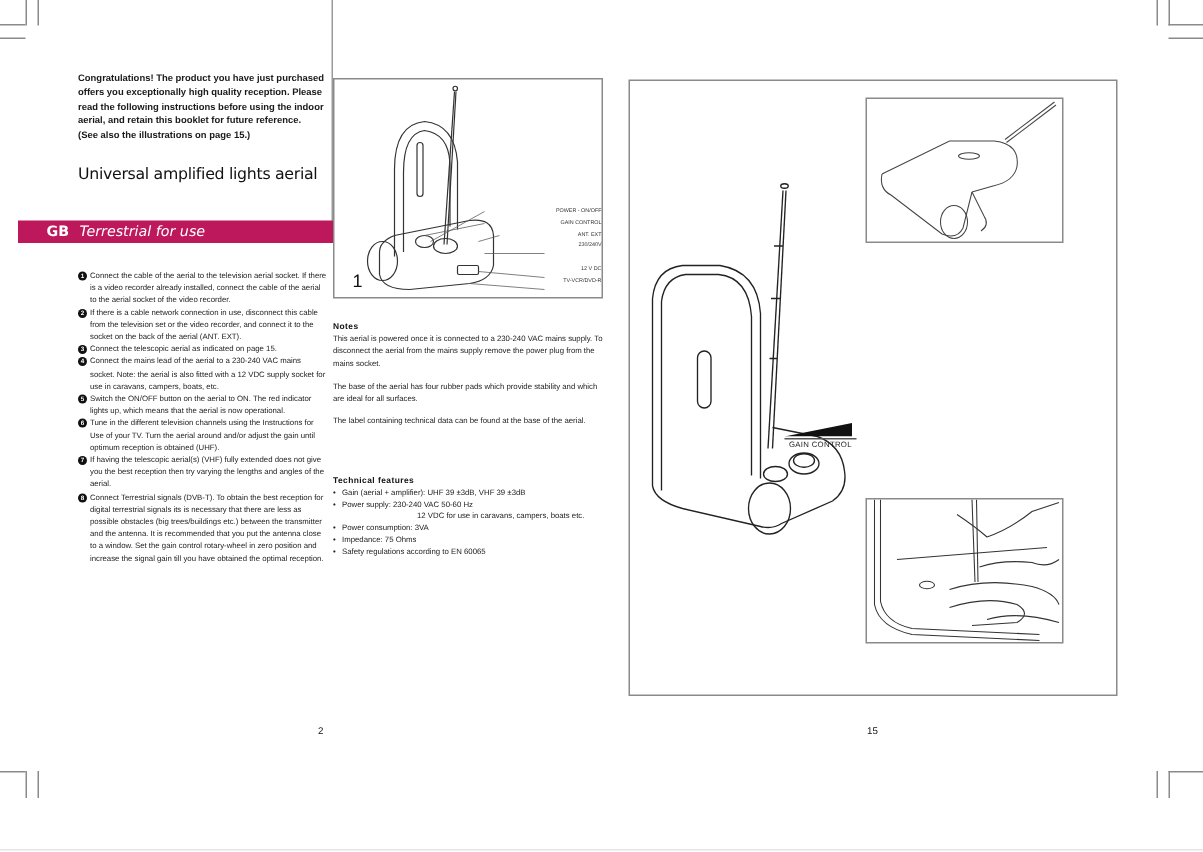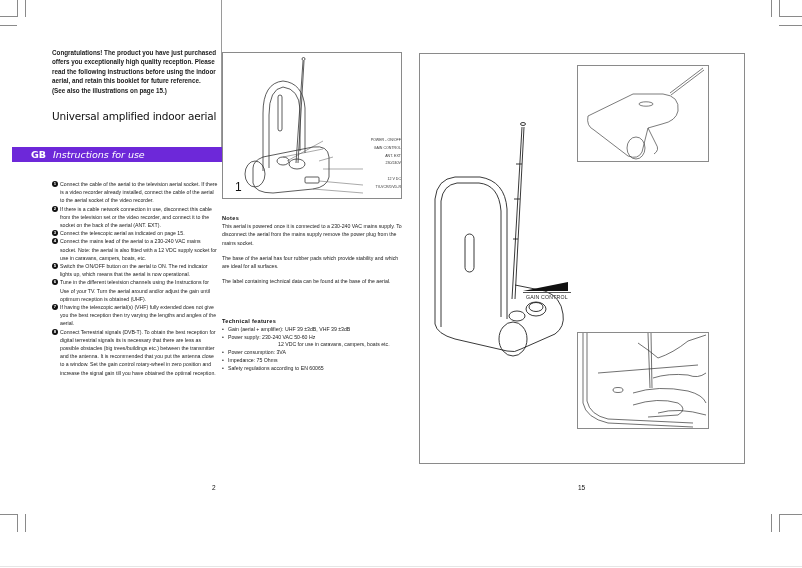--- a/index.html
+++ b/index.html
@@ -2,21 +2,21 @@
 <html><head>
 <meta charset="utf-8">
 <style>
   html, body { margin:0; padding:0; background:#ffffff; }
   body { width:802px; height:568px; position:relative; overflow:hidden; font-family:"Liberation Sans", sans-serif; color:#111; }
   .abs { position:absolute; }
   .crop { position:absolute; background:#8a8a8a; }
   .intro { left:52px; top:48px; width:170px; font-size:6.3px; line-height:9.4px; font-weight:bold; color:#1a1a1a; }
   .intro b { font-weight:900; }
   .prod-title { left:52px; top:110px; font-size:10.5px; line-height:12.5px; color:#111; font-family:"DejaVu Sans", sans-serif; letter-spacing:-0.2px; }
-  .banner { left:12px; top:147px; width:254px; height:15px; background:#6d28d9; color:#fff; font-family:"DejaVu Sans", sans-serif; font-size:9.5px; line-height:15px; }
+  .banner { left:12px; top:147px; width:254px; height:15px; background:#be185d; color:#fff; font-family:"DejaVu Sans", sans-serif; font-size:9.5px; line-height:15px; }
   .banner .gb { position:absolute; left:19px; font-weight:bold; }
   .banner .t { position:absolute; left:41px; font-style:italic; }
   .banner-r { left:367px; top:147px; width:33px; height:15px; background:#000; }
   .vline { left:221px; top:0; width:1px; height:162px; background:#9a9a9a; }
   .steps { left:52px; top:180px; width:166px; font-family:"Liberation Sans", sans-serif; font-size:5.2px; line-height:8.2px; color:#222; }
   .step { position:relative; padding-left:8px; }
   .step .num { position:absolute; left:0; top:1px; width:6px; height:6px; border-radius:50%; background:#111; color:#fff; font-size:4.2px; line-height:6px; text-align:center; font-weight:bold; }
   .fig1 { left:222px; top:52px; width:178px; height:145px; border:1px solid #8a8a8a; background:#fff; }
   .fig1 .label { position:absolute; left:12px; bottom:4px; font-size:12px; color:#111; }
   .callouts { position:absolute; left:100px; top:84px; width:78px; font-size:3.6px; line-height:7.8px; color:#333; text-align:right; }
@@ -53,26 +53,26 @@
 <div class="abs" style="left:0;top:566px;width:802px;height:1px;background:#e6e6e6;"></div>
 
 <div class="abs vline"></div>
 
 <div class="abs intro">
   <b>Congratulations!</b><span> The product you have just purchased offers you exceptionally high quality reception. Please read the following instructions before using the indoor aerial, and retain this booklet for future reference.</span><br>
   <span>(See also the illustrations on page 15.)</span>
 </div>
 
 <div class="abs prod-title">
-  <div>Universal amplified indoor aerial</div>
+  <div>Universal amplified lights aerial</div>
 </div>
 
 <div class="abs banner">
   <span class="gb">GB</span>
-  <span class="t">Instructions for use</span>
+  <span class="t">Terrestrial for use</span>
 </div>
 <div class="abs banner-r"></div>
 
 <div class="abs steps">
   <div class="step"><span class="num">1</span><span>Connect the cable of the aerial to the television aerial socket. If there is a video recorder already installed, connect the cable of the aerial to the aerial socket of the video recorder.</span></div>
   <div class="step"><span class="num">2</span><span>If there is a cable network connection in use, disconnect this cable from the television set or the video recorder, and connect it to the socket on the back of the aerial (ANT. EXT).</span></div>
   <div class="step"><span class="num">3</span><span>Connect the telescopic aerial as indicated on page 15.</span></div>
   <div class="step"><span class="num">4</span><span>Connect the mains lead of the aerial to a 230-240 VAC mains socket. Note: the aerial is also fitted with a 12 VDC supply socket for use in caravans, campers, boats, etc.</span></div>
   <div class="step"><span class="num">5</span><span>Switch the ON/OFF button on the aerial to ON. The red indicator lights up, which means that the aerial is now operational.</span></div>
   <div class="step"><span class="num">6</span><span>Tune in the different television channels using the Instructions for Use of your TV. Turn the aerial around and/or adjust the gain until optimum reception is obtained (UHF).</span></div>

